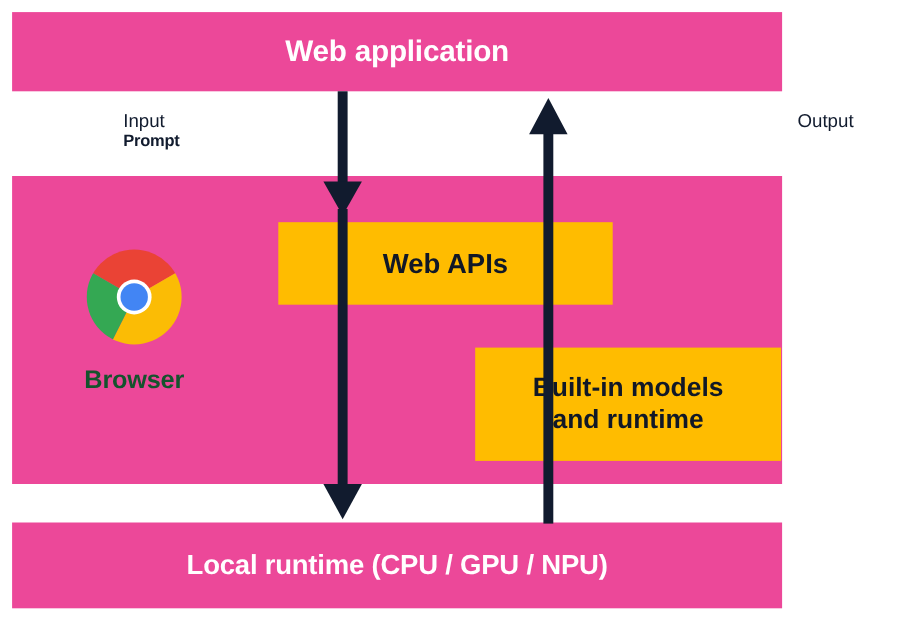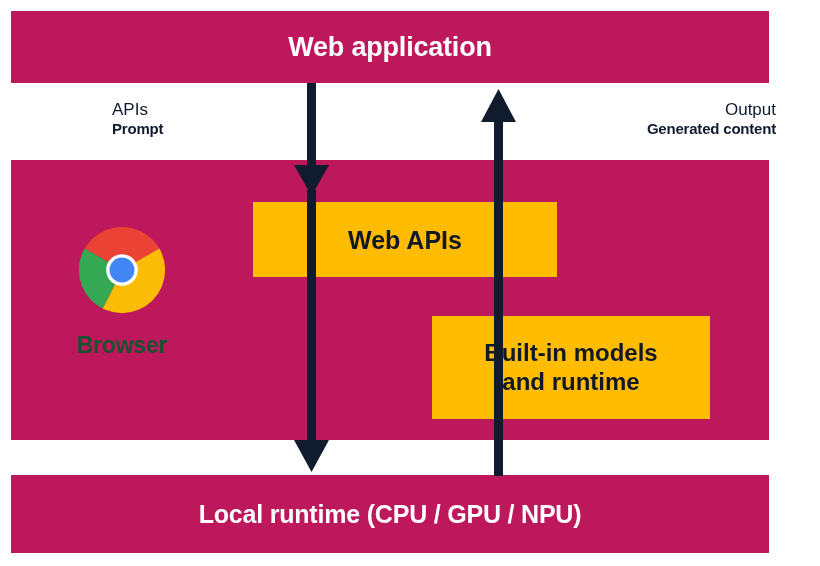--- a/index.html
+++ b/index.html
@@ -14,22 +14,22 @@
     position: relative;
     width: 820px;
     height: 566px;
     background: #ffffff;
   }
 
   
   .band {
     position: absolute;
     left: 11px;
-    width: 758px;
-    background: #be185d;
+    width: 700px;
+    background: #ec4899;
   }
   #band-top    { top: 11px;  height: 72px; }
   #band-middle { top: 160px; height: 280px; }
   #band-bottom { top: 475px; height: 78px; }
 
   .band-title {
     position: absolute;
     left: 0; right: 0;
     text-align: center;
     color: #ffffff;
@@ -191,22 +191,21 @@
       <polygon points="294,440 329,440 311.5,472" fill="#111B2E"></polygon>
     </g>
 
     <g>
       <rect x="494" y="112" width="9" height="364" fill="#111B2E"></rect>
       <polygon points="481,122 516,122 498.5,89" fill="#111B2E"></polygon>
     </g>
   </svg>
 
   <div id="label-input" class="flow-label">
-    <span class="flow-kind">APIs</span>
+    <span class="flow-kind">Input</span>
     <span class="flow-value">Prompt</span>
   </div>
 
   <div id="label-output" class="flow-label">
     <span class="flow-kind">Output</span>
-    <span class="flow-value">Generated content</span>
   </div>
 
 </div>
 
 </body></html>

